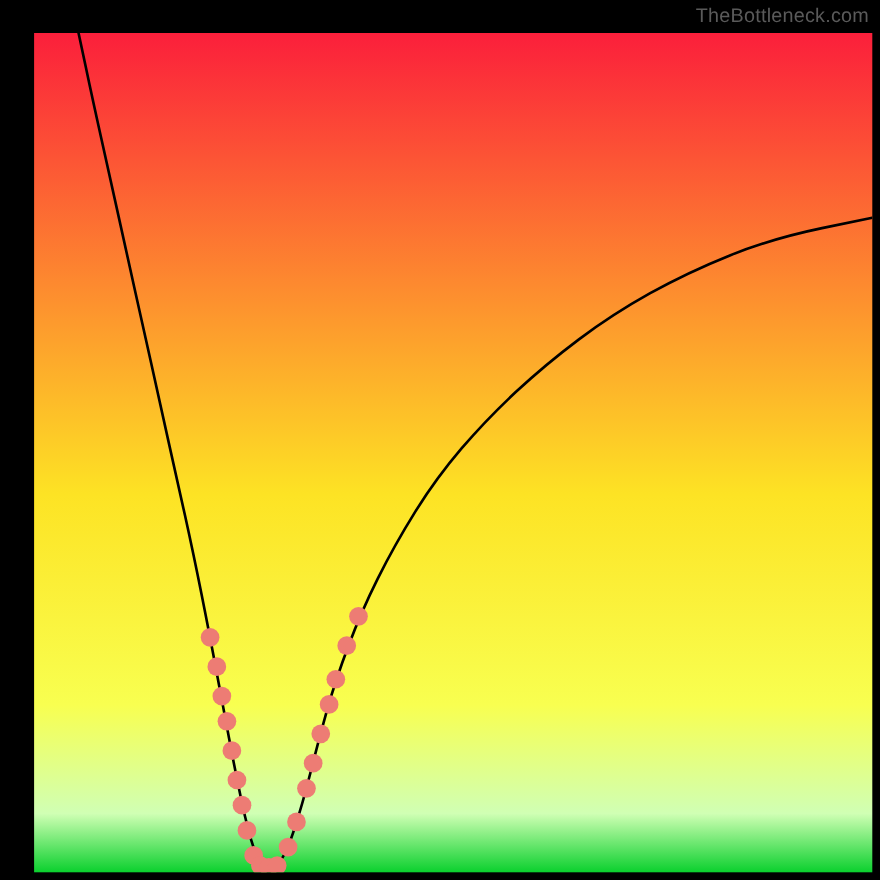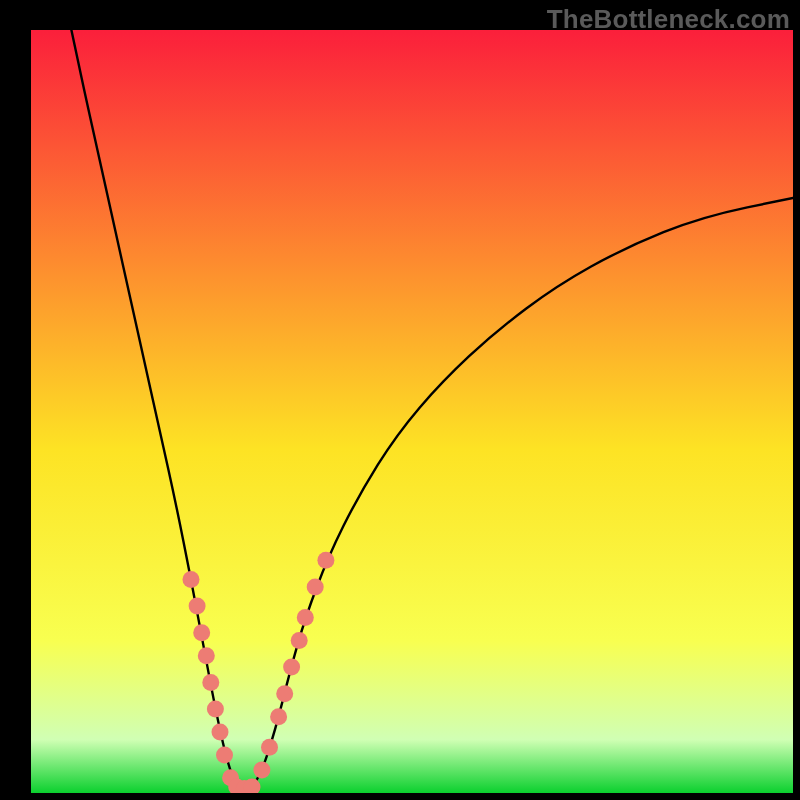--- a/index.html
+++ b/index.html
@@ -16,22 +16,22 @@
     top: 0;
     width: 800px;
     height: 800px;
     background: #000;
   }
   .watermark {
     position: absolute;
     top: 4px;
     right: 10px;
     font-family: Arial, Helvetica, sans-serif;
-    font-size: 26px;
-    font-weight: 700;
+    font-size: 18px;
+    font-weight: 400;
     color: #5a5a5a;
     letter-spacing: 0.2px;
     z-index: 50;
   }
   svg {
     position: absolute;
     left: 0;
     top: 0;
   }
 </style>

